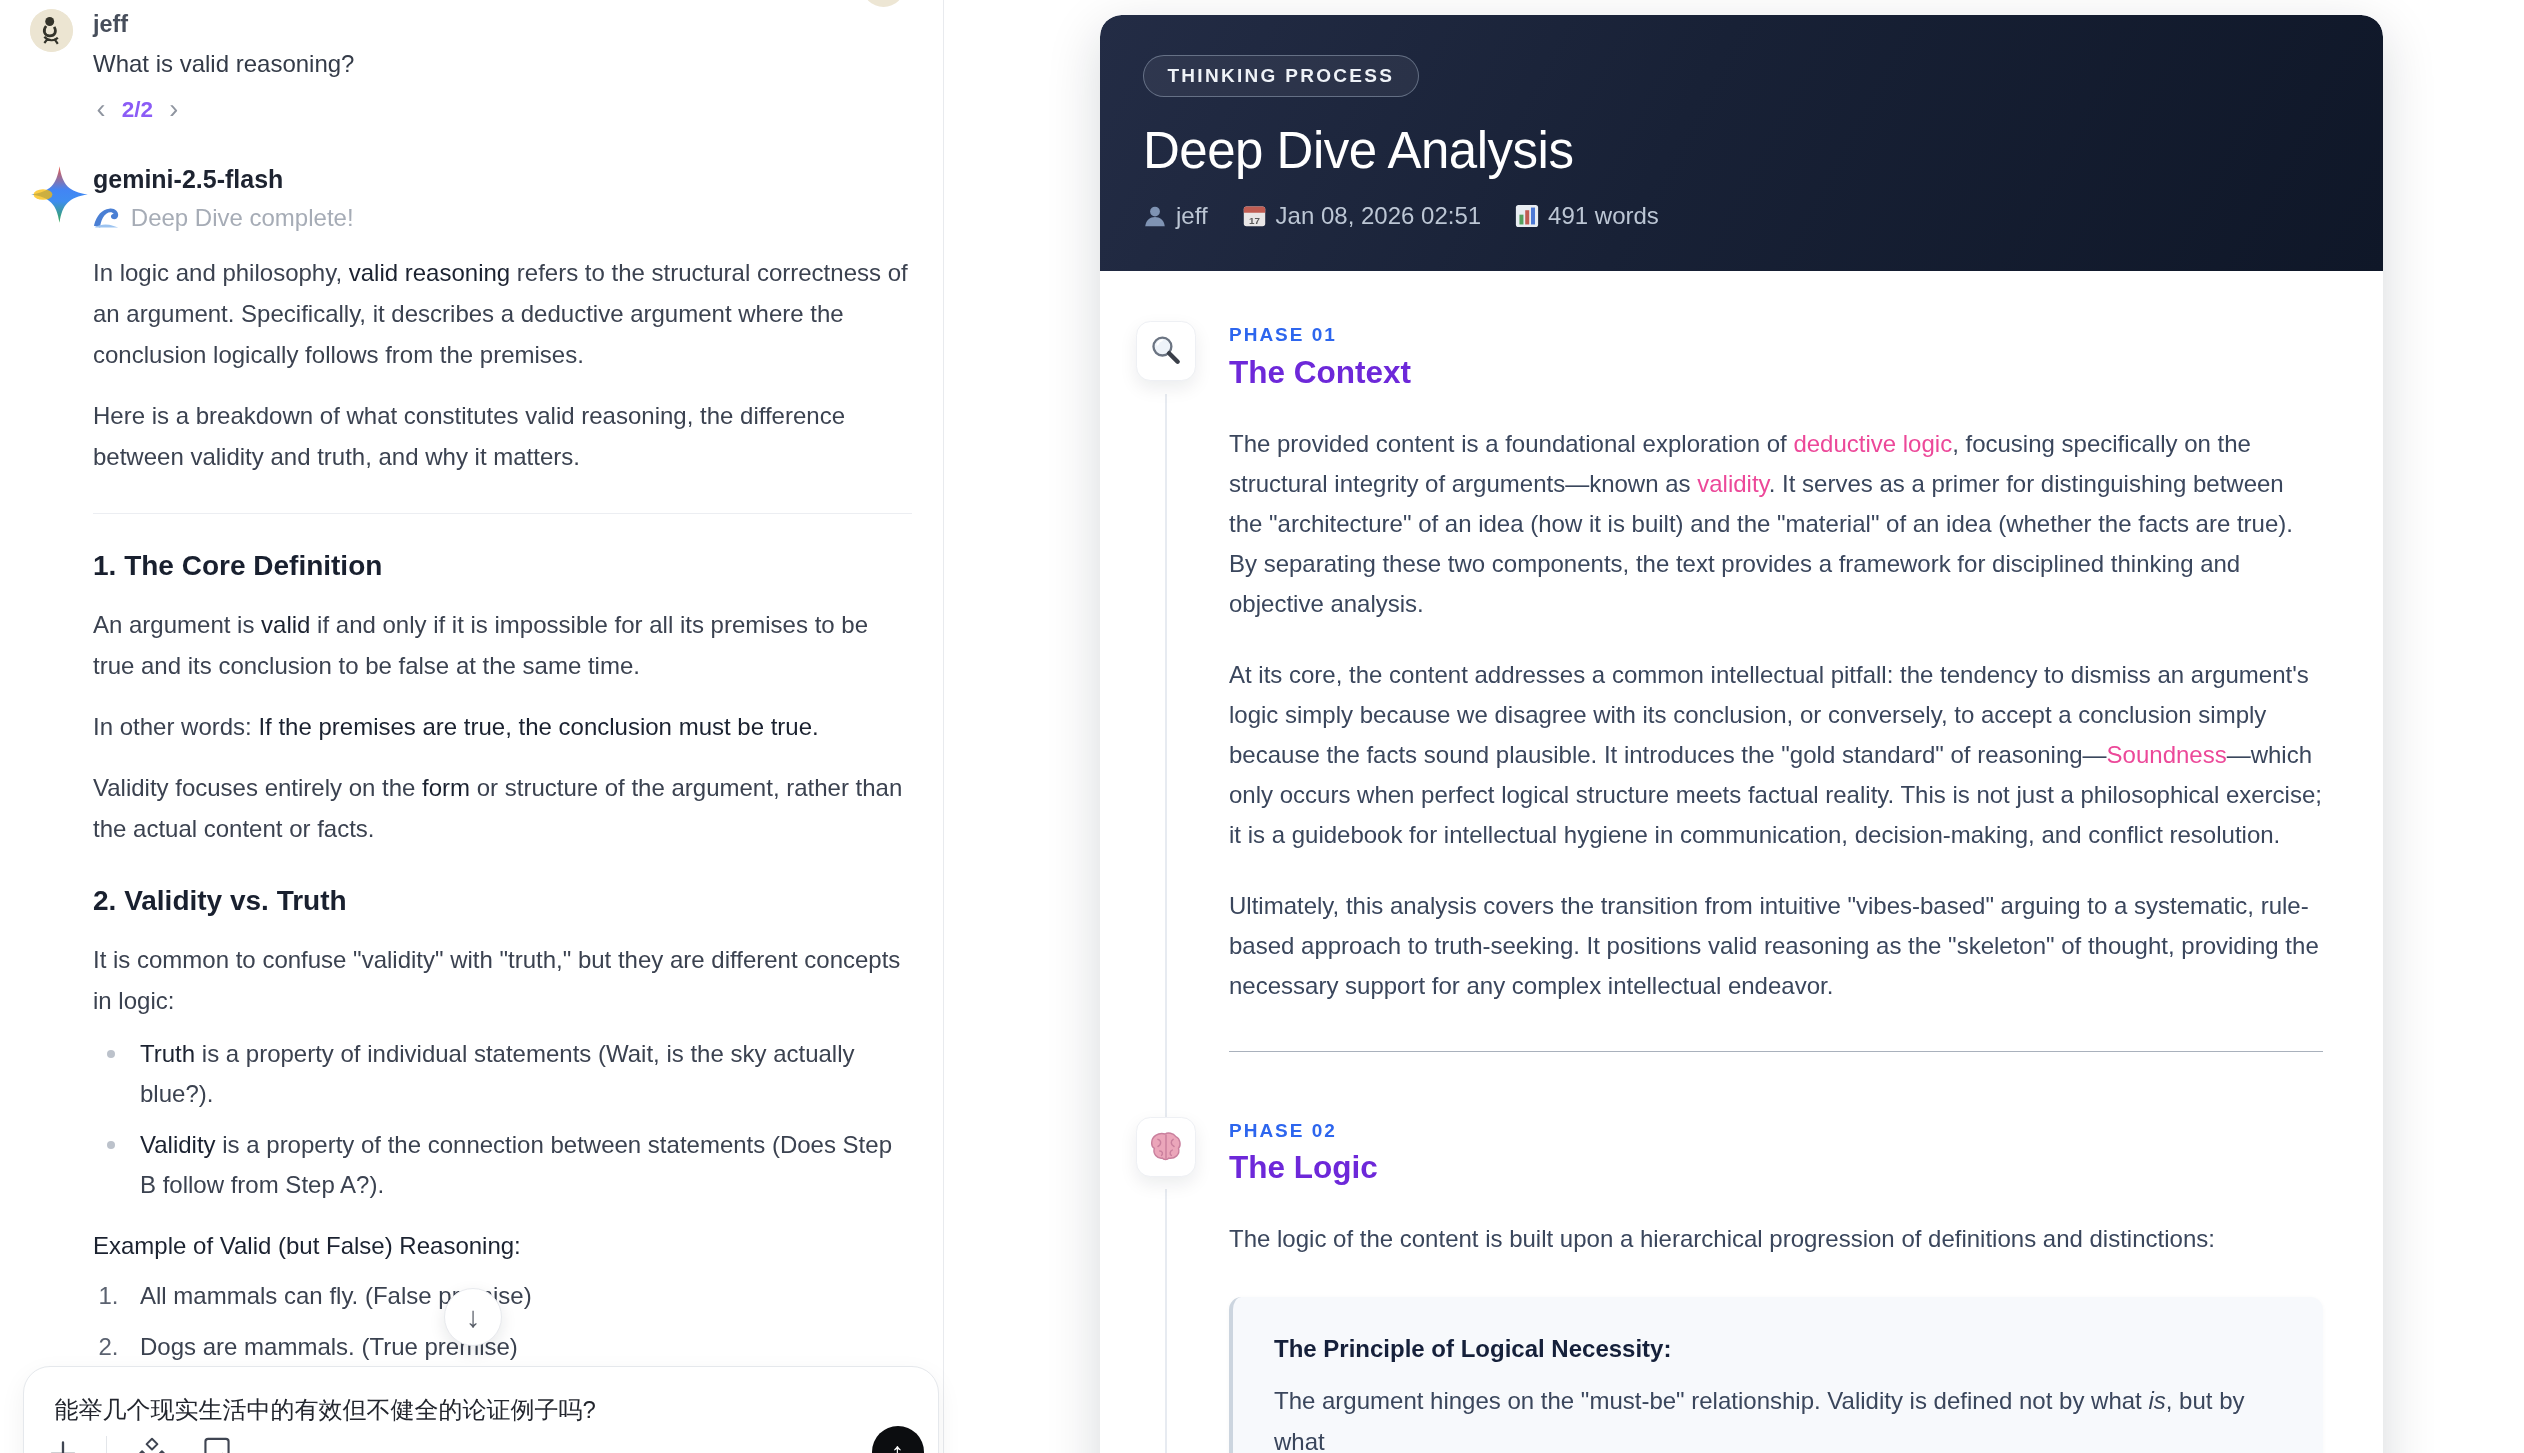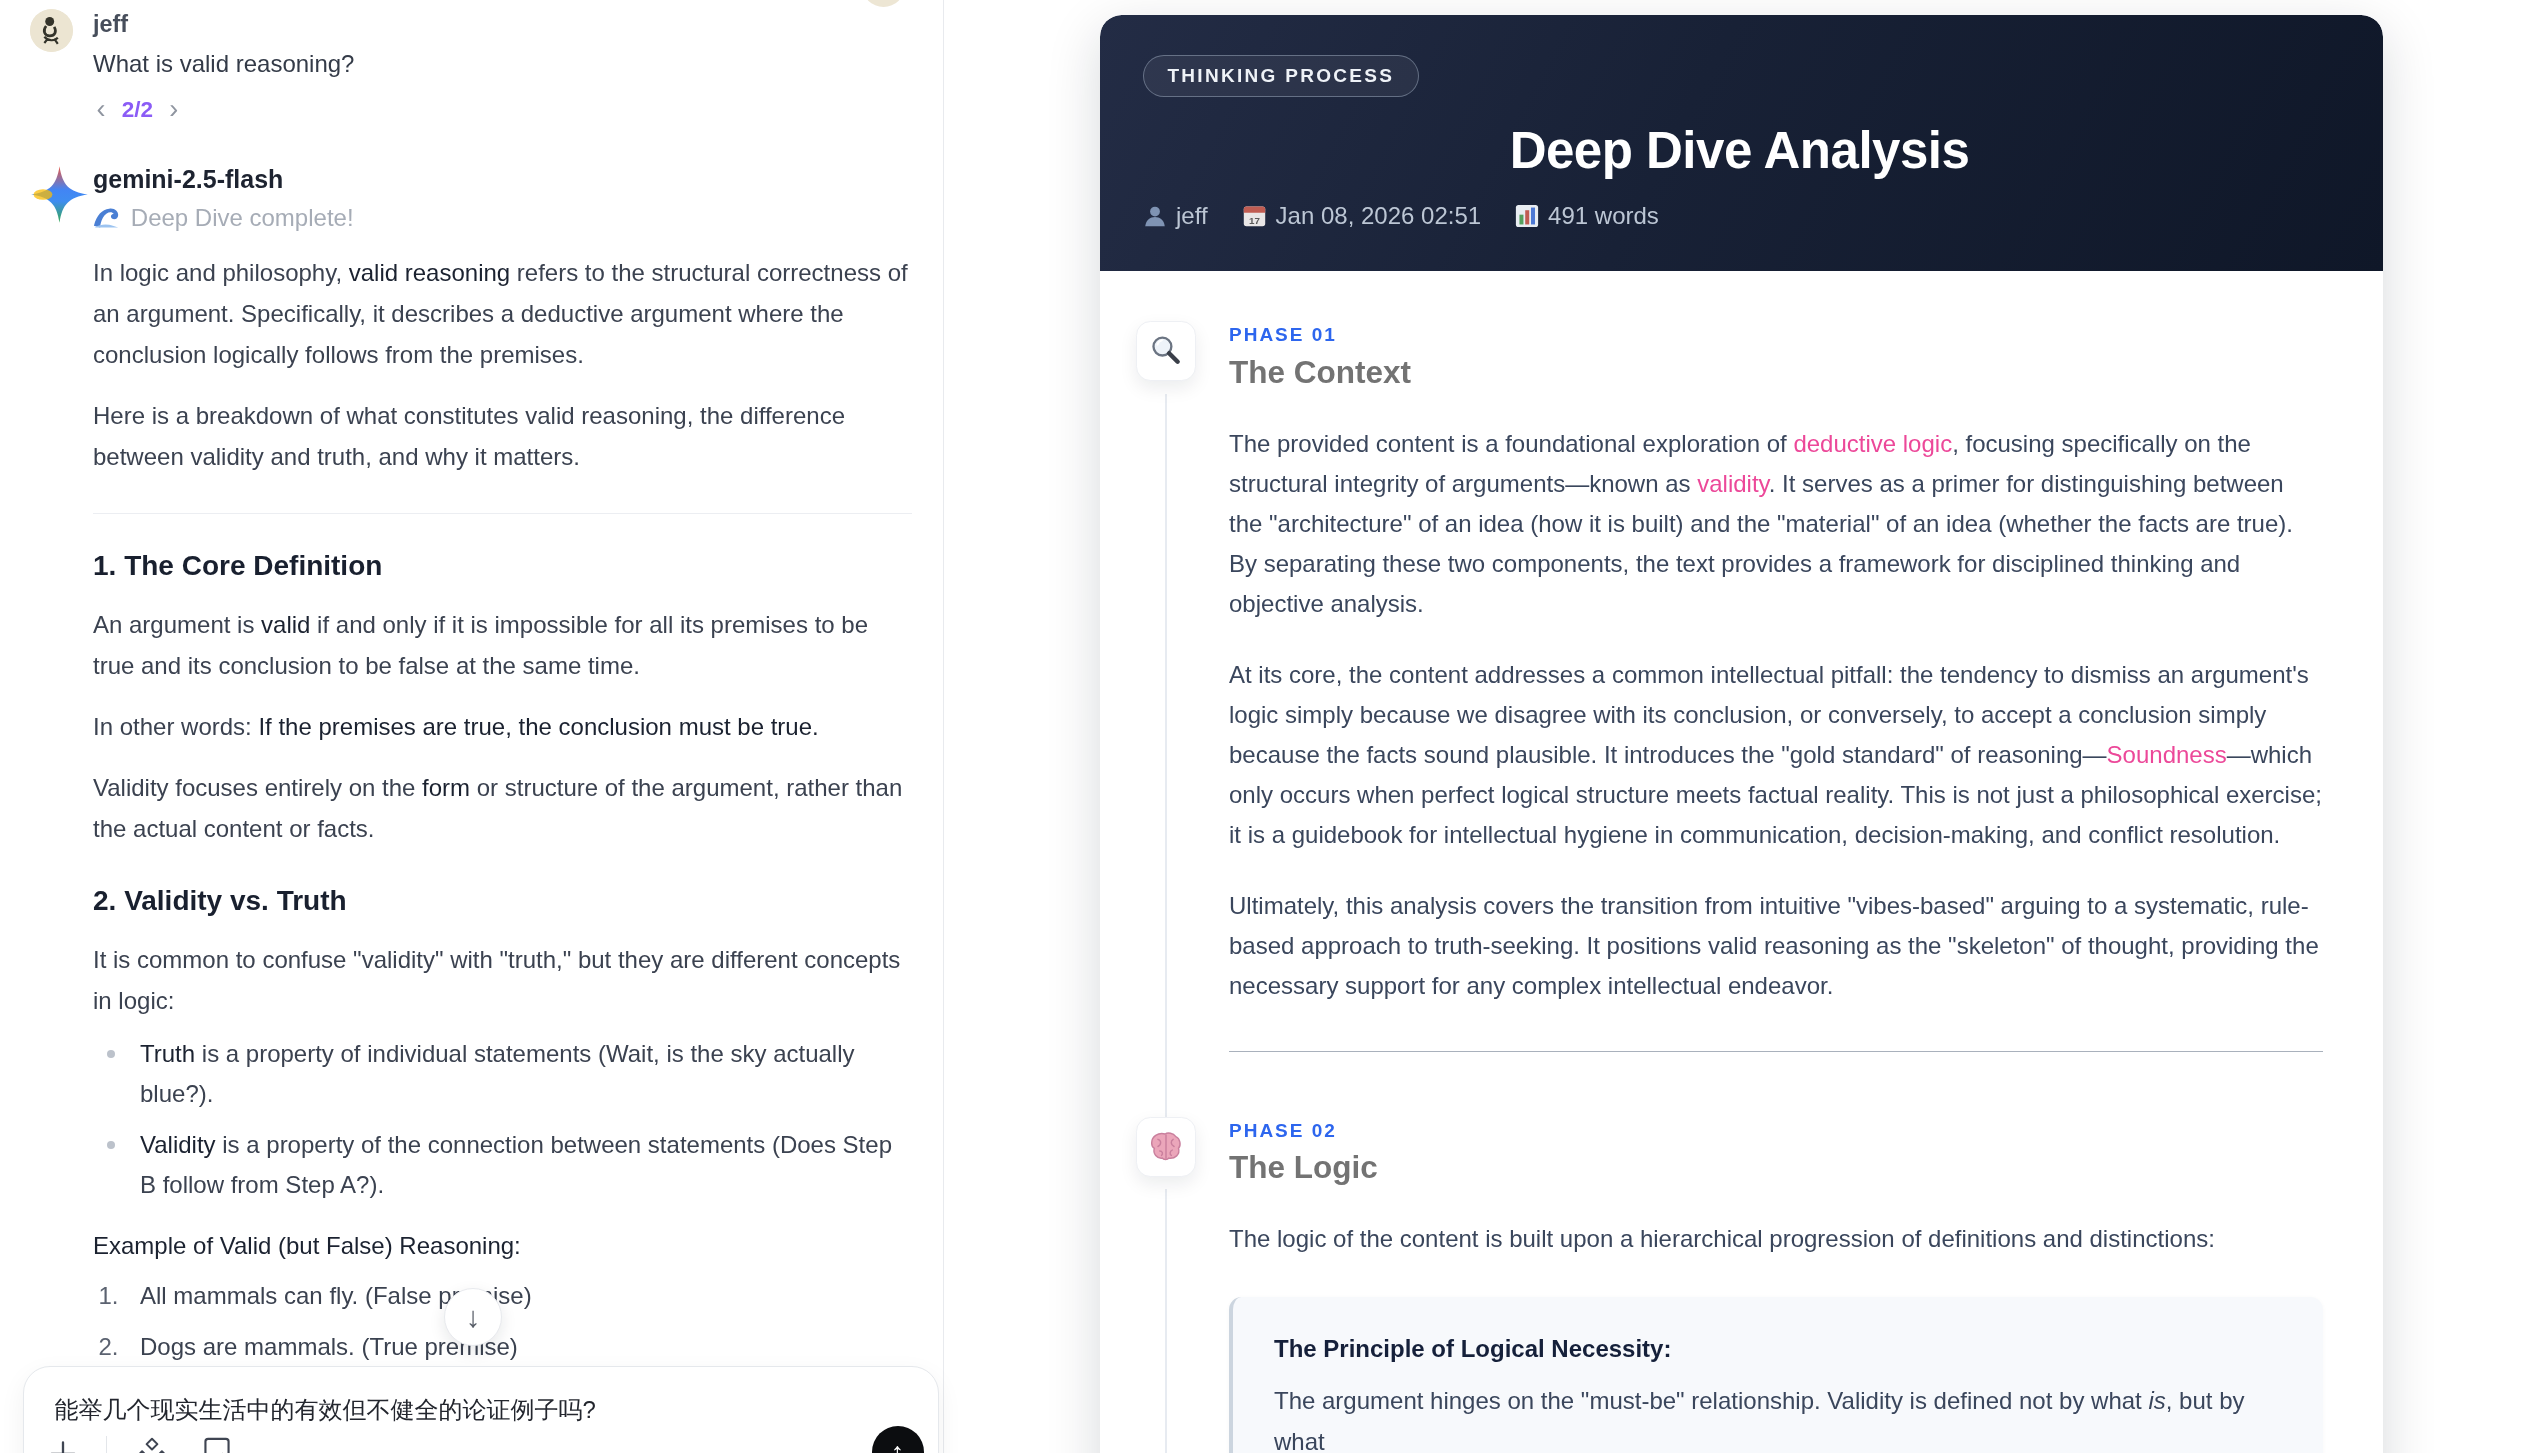--- a/index.html
+++ b/index.html
@@ -47,31 +47,31 @@
   .composer-input{position:absolute;left:31px;top:25px;right:31px;font-size:24px;color:#23262e;line-height:36px;border:none;outline:none;background:transparent;font-family:inherit;}
   .composer-tools{position:absolute;left:20px;top:65px;display:flex;align-items:center;gap:23.4px;}
   .tool-btn{background:none;border:none;padding:3.6px;cursor:pointer;display:flex;align-items:center;justify-content:center;color:#3f4552;}
   .tool-sep{width:1.4px;height:36px;background:#e3e6ea;}
   .send-btn{position:absolute;left:848px;top:59px;width:52px;height:52px;border-radius:50%;background:#0c0d10;border:none;display:flex;align-items:center;justify-content:center;color:#fff;font-size:27px;font-weight:700;cursor:pointer;}
 
   
   .doc-card{position:absolute;left:1100px;top:15.3px;width:1283px;height:1531px;background:#fff;border-radius:21.6px 21.6px 0 0;box-shadow:0 16px 54px rgba(13,22,40,.16);overflow:hidden;}
   .doc-header{height:256px;background:linear-gradient(118deg,#232c45 0%,#182136 45%,#0f1728 100%);padding:40px 47px 0 43px;box-sizing:border-box;border-radius:21.6px 21.6px 0 0;}
   .badge{display:inline-block;padding:9px 23.4px;border-radius:900px;border:1.8px solid rgba(150,163,183,.55);background:rgba(255,255,255,.06);font-size:19px;font-weight:700;letter-spacing:2.3px;color:#eef2f7;}
-  .doc-title{margin-top:25px;font-size:51px;font-weight:700;color:#ffffff;letter-spacing:-0.5px;line-height:58px;text-align:center;}
+  .doc-title{margin-top:25px;font-size:51px;font-weight:400;color:#ffffff;letter-spacing:-0.5px;line-height:58px;}
   .doc-meta{display:flex;align-items:center;gap:34px;margin-top:21.6px;}
   .meta-item{display:flex;align-items:center;gap:9px;font-size:24px;color:#bcc6d4;}
   .doc-body{padding:50px 60px 0 37px;box-sizing:border-box;}
   .phase{display:grid;grid-template-columns:58px 1fr;column-gap:34px;}
   .phase + .phase{margin-top:65px;}
   .rail{display:flex;flex-direction:column;align-items:center;}
   .tile{width:58px;height:58px;border-radius:14.4px;background:#fff;border:0.9px solid #eef0f4;box-shadow:0 7.2px 18px rgba(15,23,42,.08);display:flex;align-items:center;justify-content:center;position:relative;z-index:1;}
   .rail .line{width:1.8px;flex:1;background:#e7ebf1;margin-top:12.6px;margin-bottom:-77px;}
   .phase-label{font-size:19px;font-weight:800;letter-spacing:2px;color:#2d66ee;line-height:23.4px;margin-top:1.8px;}
-  .phase-title{font-size:31.5px;font-weight:800;color:#737373;line-height:41px;margin-top:5.4px;}
+  .phase-title{font-size:31.5px;font-weight:800;color:#6d28d9;line-height:41px;margin-top:5.4px;}
   .phase-body p{font-size:24px;color:#3a465c;line-height:40px;margin:31px 0 0 0;}
   .phase-body .seg-b{color:#ec4899;}
   .phase-hr{border:none;border-top:1.4px solid #a9b1bc;margin:45px 0 0 0;}
   .note-card{margin-top:38px;background:#f7f9fc;border-left:4.5px solid #ccd5df;border-radius:12.6px;padding:34px 41px;box-shadow:0 1.8px 5.4px rgba(15,23,42,.03);}
   .note-card .card-title{font-size:24px;font-weight:700;color:#15203a;line-height:36px;}
   .note-card .card-body{font-size:24px;color:#3a465c;line-height:41px;margin-top:12.6px;}
   svg{display:block;}
 </style>
 </head>
 <body>

